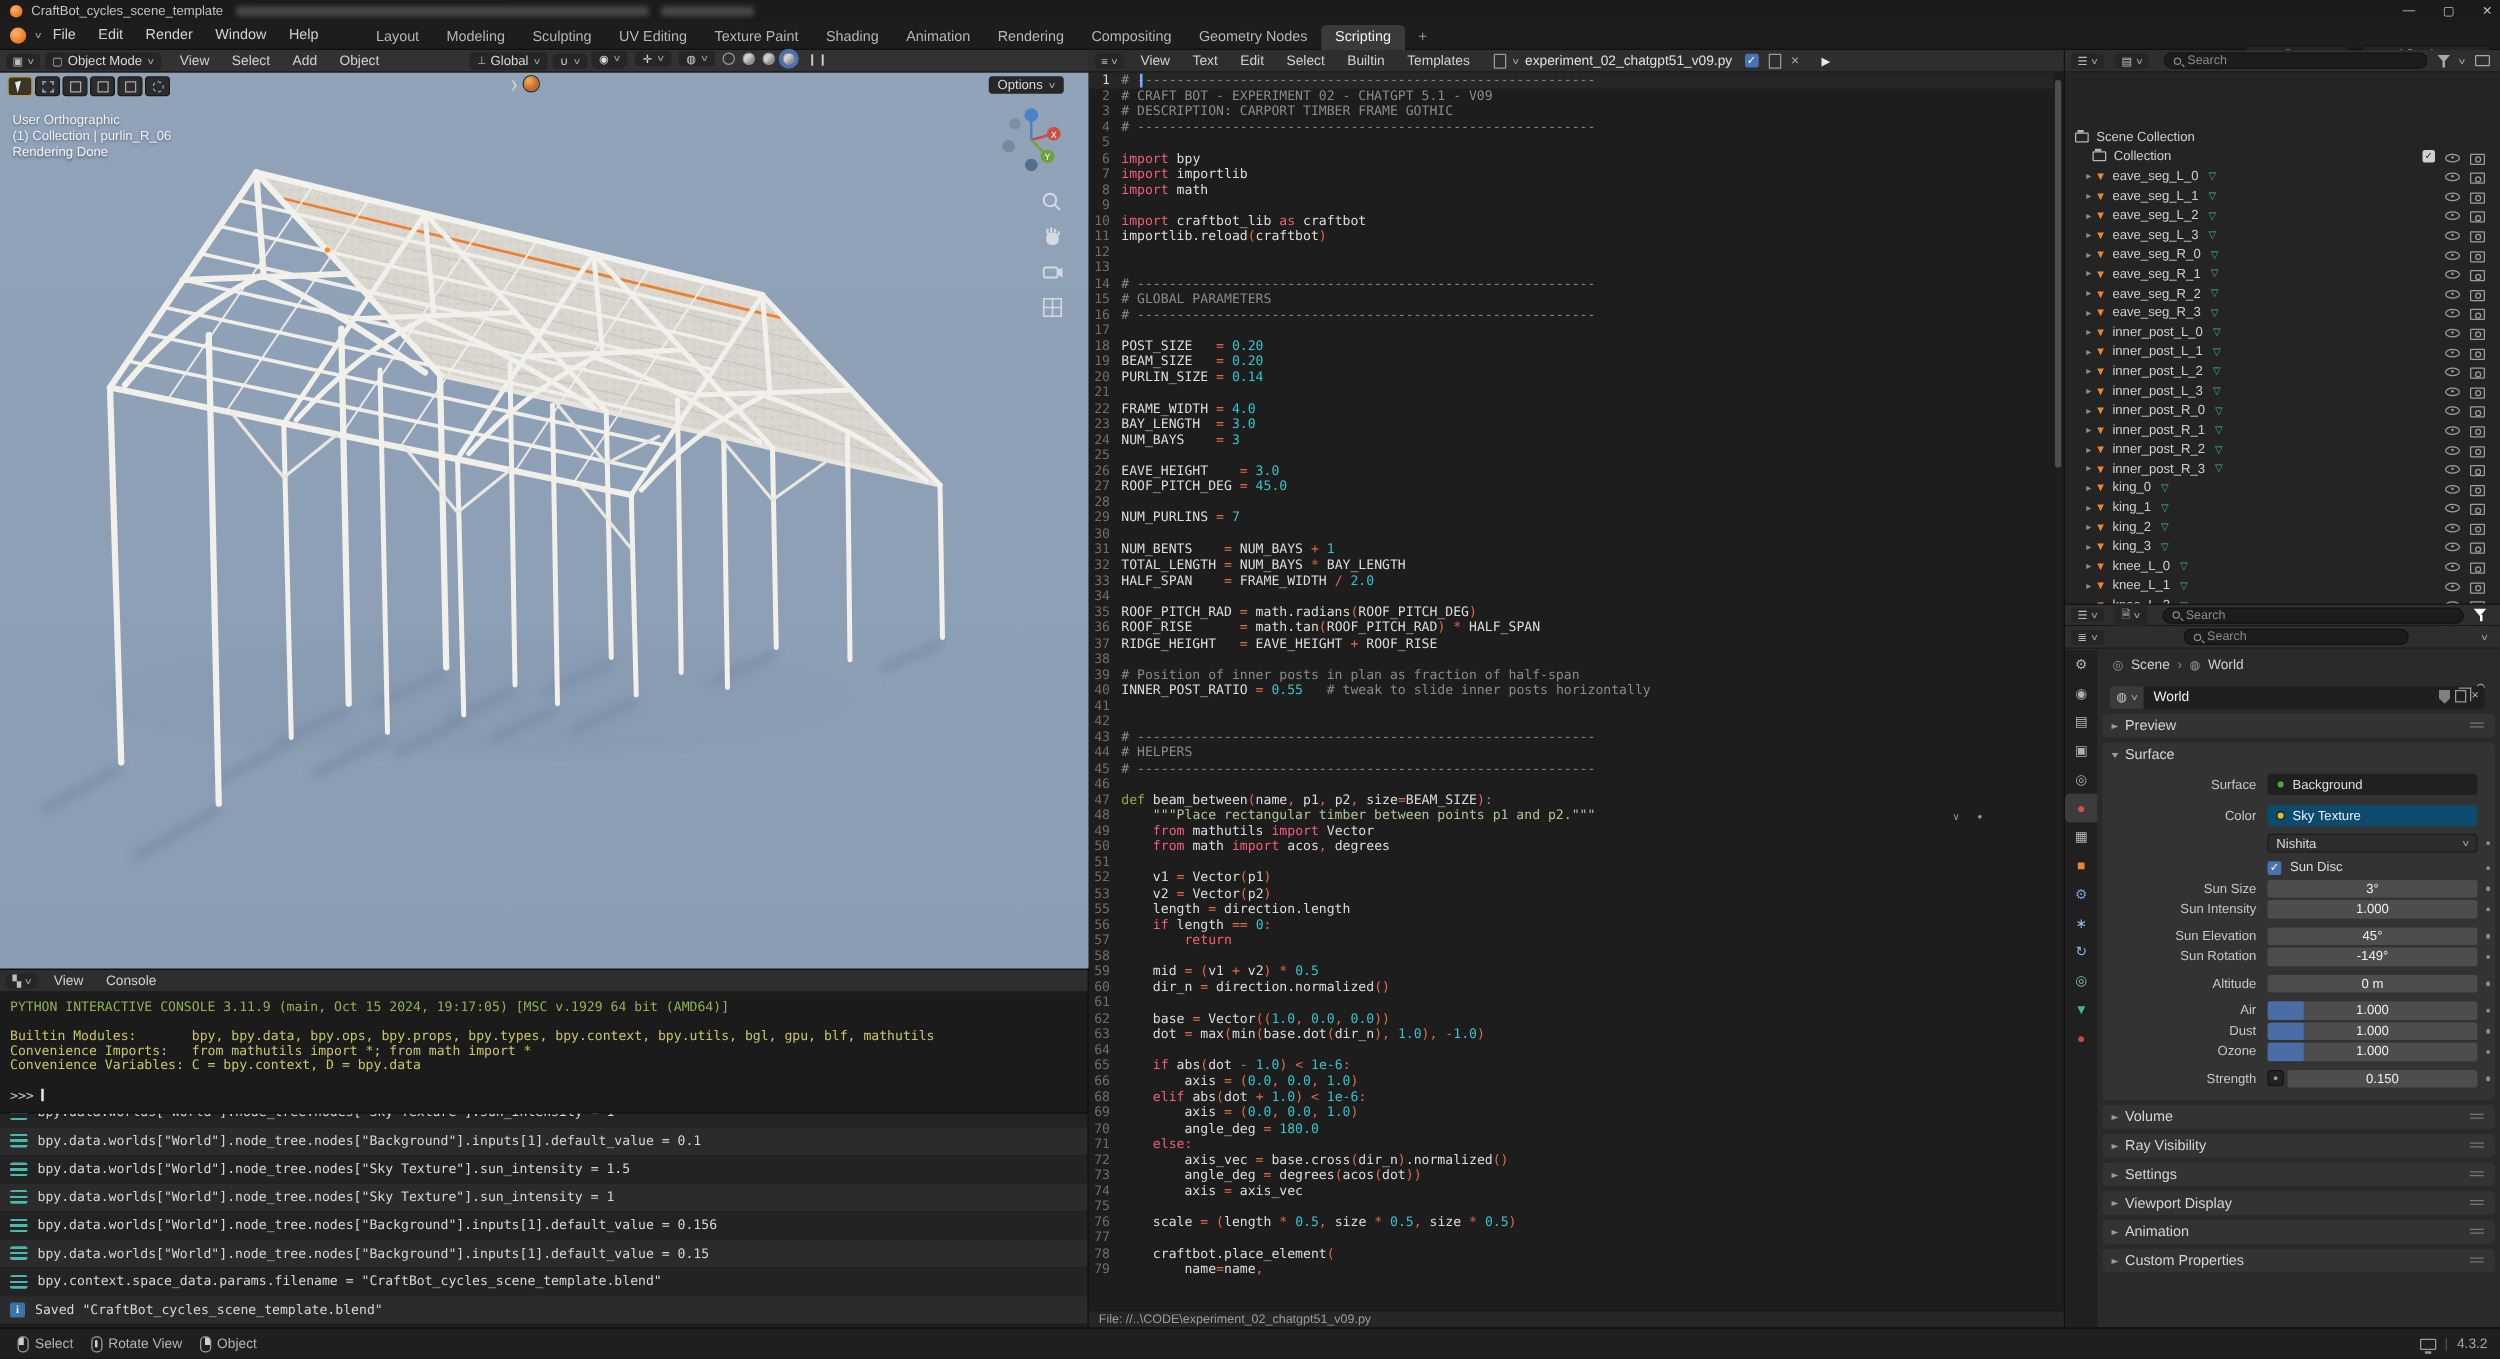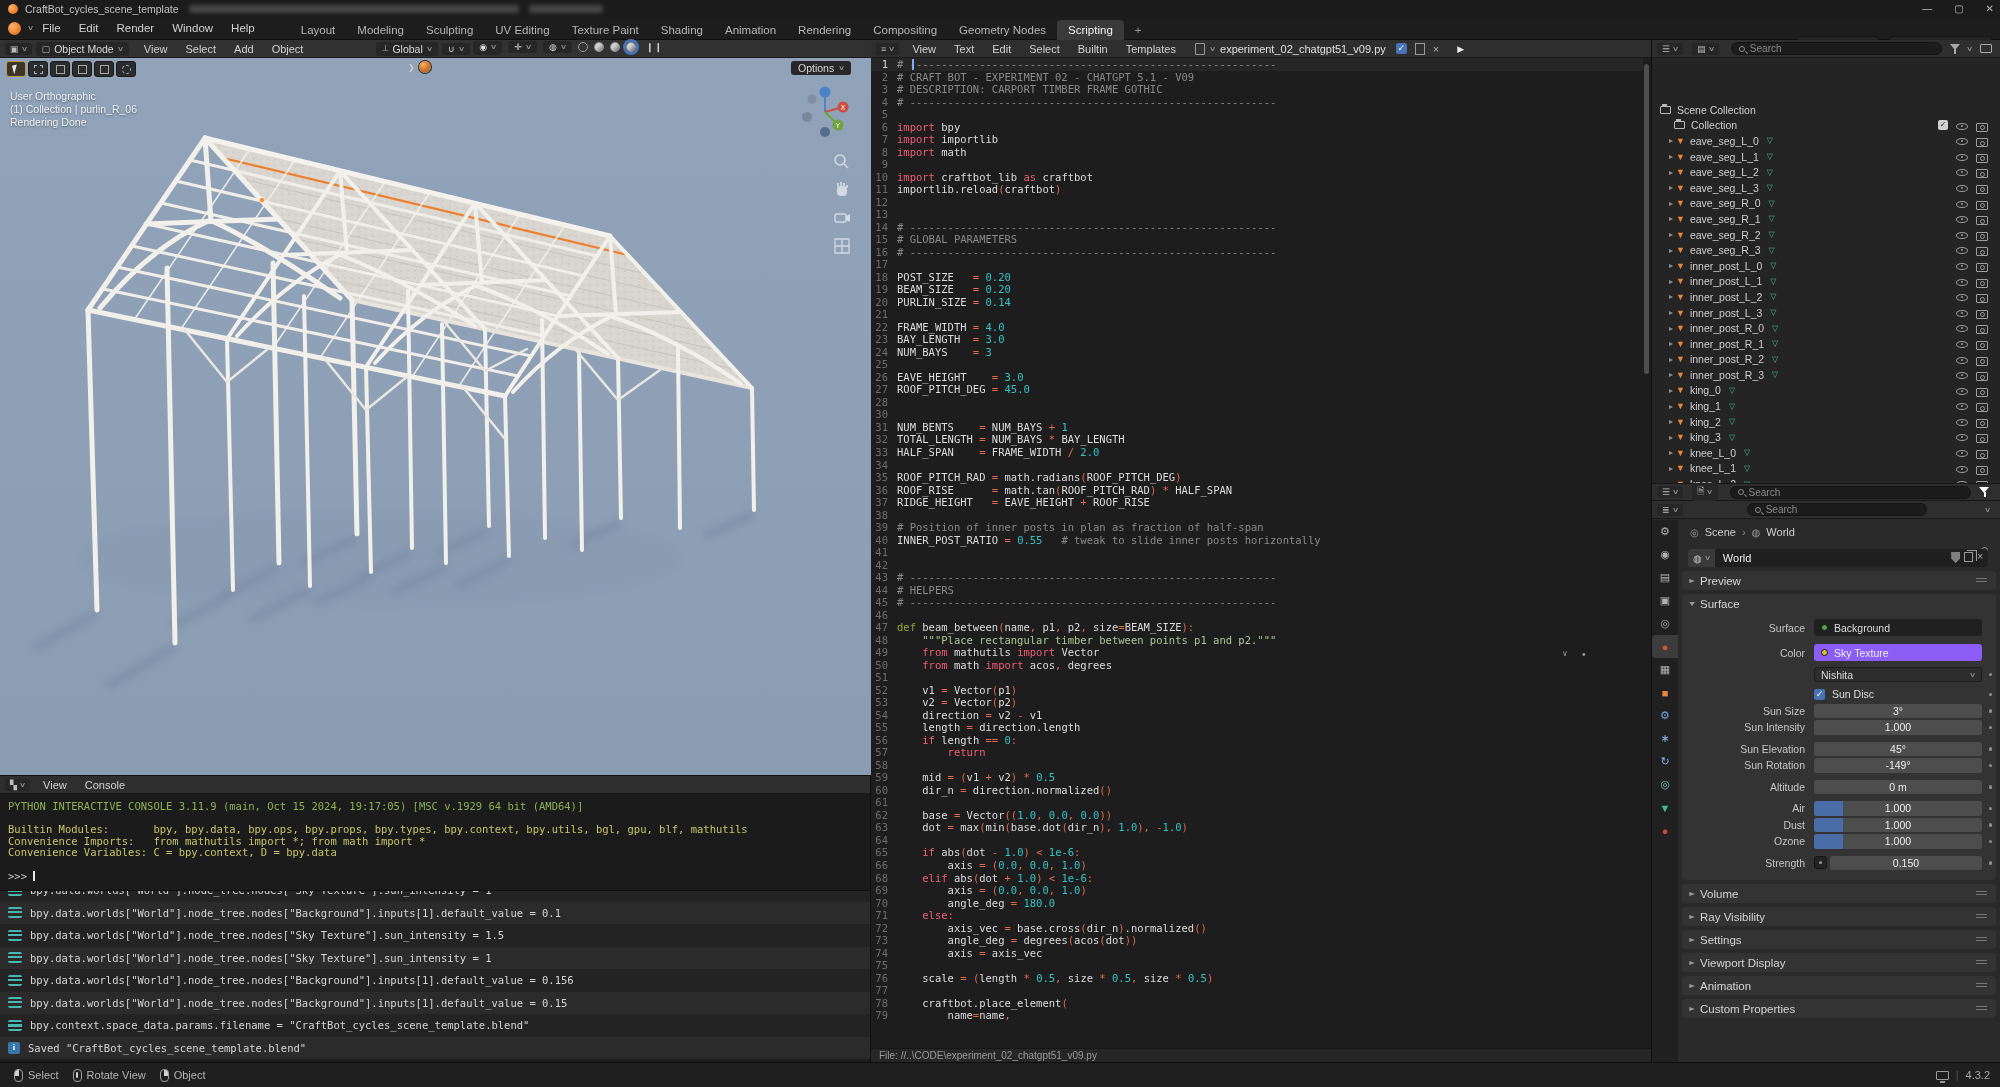--- a/index.html
+++ b/index.html
@@ -144,21 +144,21 @@
   .panel { background:#333333; border-radius:4px; margin:4px 4px 0 4px; color:#d5d5d5; }
   .panel-h { height:19px; display:flex; align-items:center; gap:6px; padding-left:8px; font-size:11.5px; position:relative; }
   .dragdots { position:absolute; right:9px; top:7px; width:11px; height:4px; border-top:1px solid #777; border-bottom:1px solid #777; }
   .prow { display:flex; align-items:center; position:relative; height:14.5px; margin-top:2px; }
   .prow .plabel { width:132px; text-align:right; padding-right:9px; color:#c6c6c6; font-size:10.5px; flex:none; }
   .pfield { flex:1; height:14.5px; background:#4d4d4d; border-radius:2.5px; text-align:center; color:#efefef; font-size:10.5px; line-height:14.5px; margin-right:14px; position:relative; overflow:hidden; }
   .pfield .fillbar { position:absolute; left:0; top:0; bottom:0; background:#4a6da8; border-radius:2.5px 0 0 2.5px; }
   .pfield .ftext { position:relative; }
   .dec-dot { position:absolute; right:4px; top:5.5px; width:3.5px; height:3.5px; background:#8f8f8f; border-radius:50%; }
   .node-field { flex:1; height:17px; background:#202020; border-radius:3px; display:flex; align-items:center; gap:6px; padding-left:7px; margin-right:14px; font-size:10.5px; color:#dcdcdc; }
-  .node-field.sel { background:#8b5cf6; color:#eaf0fa; }
+  .node-field.sel { background:#0c4a6e; color:#eaf0fa; }
   .sock { width:7px; height:7px; border-radius:50%; border:1px solid #181818; }
   .ddown { flex:1; height:15px; background:#2d2d2d; border:1px solid #1c1c1c; border-radius:3px; display:flex; align-items:center; padding:0 6px; margin-right:14px; font-size:10.5px; color:#dcdcdc; }
   .ddown .chev { margin-left:auto; }
 
   svg text { font-family:"DejaVu Sans",sans-serif; }
 </style>
 </head>
 <body>
 
 <div class="titlebar">
@@ -504,20 +504,21 @@
       <div class="code-line"><span class="ln">19</span><span class="ct">BEAM_SIZE   <span class="tok-o">=</span> <span class="tok-n">0.20</span></span></div>
       <div class="code-line"><span class="ln">20</span><span class="ct">PURLIN_SIZE <span class="tok-o">=</span> <span class="tok-n">0.14</span></span></div>
       <div class="code-line"><span class="ln">21</span><span class="ct">&nbsp;</span></div>
       <div class="code-line"><span class="ln">22</span><span class="ct">FRAME_WIDTH <span class="tok-o">=</span> <span class="tok-n">4.0</span></span></div>
       <div class="code-line"><span class="ln">23</span><span class="ct">BAY_LENGTH  <span class="tok-o">=</span> <span class="tok-n">3.0</span></span></div>
       <div class="code-line"><span class="ln">24</span><span class="ct">NUM_BAYS    <span class="tok-o">=</span> <span class="tok-n">3</span></span></div>
       <div class="code-line"><span class="ln">25</span><span class="ct">&nbsp;</span></div>
       <div class="code-line"><span class="ln">26</span><span class="ct">EAVE_HEIGHT    <span class="tok-o">=</span> <span class="tok-n">3.0</span></span></div>
       <div class="code-line"><span class="ln">27</span><span class="ct">ROOF_PITCH_DEG <span class="tok-o">=</span> <span class="tok-n">45.0</span></span></div>
       <div class="code-line"><span class="ln">28</span><span class="ct">&nbsp;</span></div>
+      <div class="code-line"><span class="ln">29</span><span class="ct">NUM_PURLINS <span class="tok-o">=</span> <span class="tok-n">7</span></span></div>
       <div class="code-line"><span class="ln">30</span><span class="ct">&nbsp;</span></div>
       <div class="code-line"><span class="ln">31</span><span class="ct">NUM_BENTS    <span class="tok-o">=</span> NUM_BAYS <span class="tok-o">+</span> <span class="tok-n">1</span></span></div>
       <div class="code-line"><span class="ln">32</span><span class="ct">TOTAL_LENGTH <span class="tok-o">=</span> NUM_BAYS <span class="tok-o">*</span> BAY_LENGTH</span></div>
       <div class="code-line"><span class="ln">33</span><span class="ct">HALF_SPAN    <span class="tok-o">=</span> FRAME_WIDTH <span class="tok-o">/</span> <span class="tok-n">2.0</span></span></div>
       <div class="code-line"><span class="ln">34</span><span class="ct">&nbsp;</span></div>
       <div class="code-line"><span class="ln">35</span><span class="ct">ROOF_PITCH_RAD <span class="tok-o">=</span> math.radians<span class="tok-o">(</span>ROOF_PITCH_DEG<span class="tok-o">)</span></span></div>
       <div class="code-line"><span class="ln">36</span><span class="ct">ROOF_RISE      <span class="tok-o">=</span> math.tan<span class="tok-o">(</span>ROOF_PITCH_RAD<span class="tok-o">)</span> <span class="tok-o">*</span> HALF_SPAN</span></div>
       <div class="code-line"><span class="ln">37</span><span class="ct">RIDGE_HEIGHT   <span class="tok-o">=</span> EAVE_HEIGHT <span class="tok-o">+</span> ROOF_RISE</span></div>
       <div class="code-line"><span class="ln">38</span><span class="ct">&nbsp;</span></div>
       <div class="code-line"><span class="ln">39</span><span class="ct"><span class="tok-c"># Position of inner posts in plan as fraction of half-span</span></span></div>
@@ -528,21 +529,20 @@
       <div class="code-line"><span class="ln">44</span><span class="ct"><span class="tok-c"># HELPERS</span></span></div>
       <div class="code-line"><span class="ln">45</span><span class="ct"><span class="tok-c"># ----------------------------------------------------------</span></span></div>
       <div class="code-line"><span class="ln">46</span><span class="ct">&nbsp;</span></div>
       <div class="code-line"><span class="ln">47</span><span class="ct"><span class="tok-kd">def</span> beam_between<span class="tok-o">(</span>name<span class="tok-o">,</span> p1<span class="tok-o">,</span> p2<span class="tok-o">,</span> size<span class="tok-o">=</span>BEAM_SIZE<span class="tok-o">):</span></span></div>
       <div class="code-line"><span class="ln">48</span><span class="ct">    <span class="tok-s">"""Place rectangular timber between points p1 and p2."""</span></span></div>
       <div class="code-line"><span class="ln">49</span><span class="ct">    <span class="tok-k">from</span> mathutils <span class="tok-k">import</span> Vector</span></div>
       <div class="code-line"><span class="ln">50</span><span class="ct">    <span class="tok-k">from</span> math <span class="tok-k">import</span> acos<span class="tok-o">,</span> degrees</span></div>
       <div class="code-line"><span class="ln">51</span><span class="ct">&nbsp;</span></div>
       <div class="code-line"><span class="ln">52</span><span class="ct">    v1 <span class="tok-o">=</span> Vector<span class="tok-o">(</span>p1<span class="tok-o">)</span></span></div>
       <div class="code-line"><span class="ln">53</span><span class="ct">    v2 <span class="tok-o">=</span> Vector<span class="tok-o">(</span>p2<span class="tok-o">)</span></span></div>
-      <div class="code-line"><span class="ln">54</span><span class="ct">    direction <span class="tok-o">=</span> v2 <span class="tok-o">-</span> v1</span></div>
       <div class="code-line"><span class="ln">55</span><span class="ct">    length <span class="tok-o">=</span> direction.length</span></div>
       <div class="code-line"><span class="ln">56</span><span class="ct">    <span class="tok-k">if</span> length <span class="tok-o">==</span> <span class="tok-n">0</span><span class="tok-o">:</span></span></div>
       <div class="code-line"><span class="ln">57</span><span class="ct">        <span class="tok-k">return</span></span></div>
       <div class="code-line"><span class="ln">58</span><span class="ct">&nbsp;</span></div>
       <div class="code-line"><span class="ln">59</span><span class="ct">    mid <span class="tok-o">=</span> <span class="tok-o">(</span>v1 <span class="tok-o">+</span> v2<span class="tok-o">)</span> <span class="tok-o">*</span> <span class="tok-n">0.5</span></span></div>
       <div class="code-line"><span class="ln">60</span><span class="ct">    dir_n <span class="tok-o">=</span> direction.normalized<span class="tok-o">()</span></span></div>
       <div class="code-line"><span class="ln">61</span><span class="ct">&nbsp;</span></div>
       <div class="code-line"><span class="ln">62</span><span class="ct">    base <span class="tok-o">=</span> Vector<span class="tok-o">((</span><span class="tok-n">1.0</span><span class="tok-o">,</span> <span class="tok-n">0.0</span><span class="tok-o">,</span> <span class="tok-n">0.0</span><span class="tok-o">))</span></span></div>
       <div class="code-line"><span class="ln">63</span><span class="ct">    dot <span class="tok-o">=</span> max<span class="tok-o">(</span>min<span class="tok-o">(</span>base.dot<span class="tok-o">(</span>dir_n<span class="tok-o">),</span> <span class="tok-n">1.0</span><span class="tok-o">),</span> <span class="tok-o">-</span><span class="tok-n">1.0</span><span class="tok-o">)</span></span></div>
       <div class="code-line"><span class="ln">64</span><span class="ct">&nbsp;</span></div>

